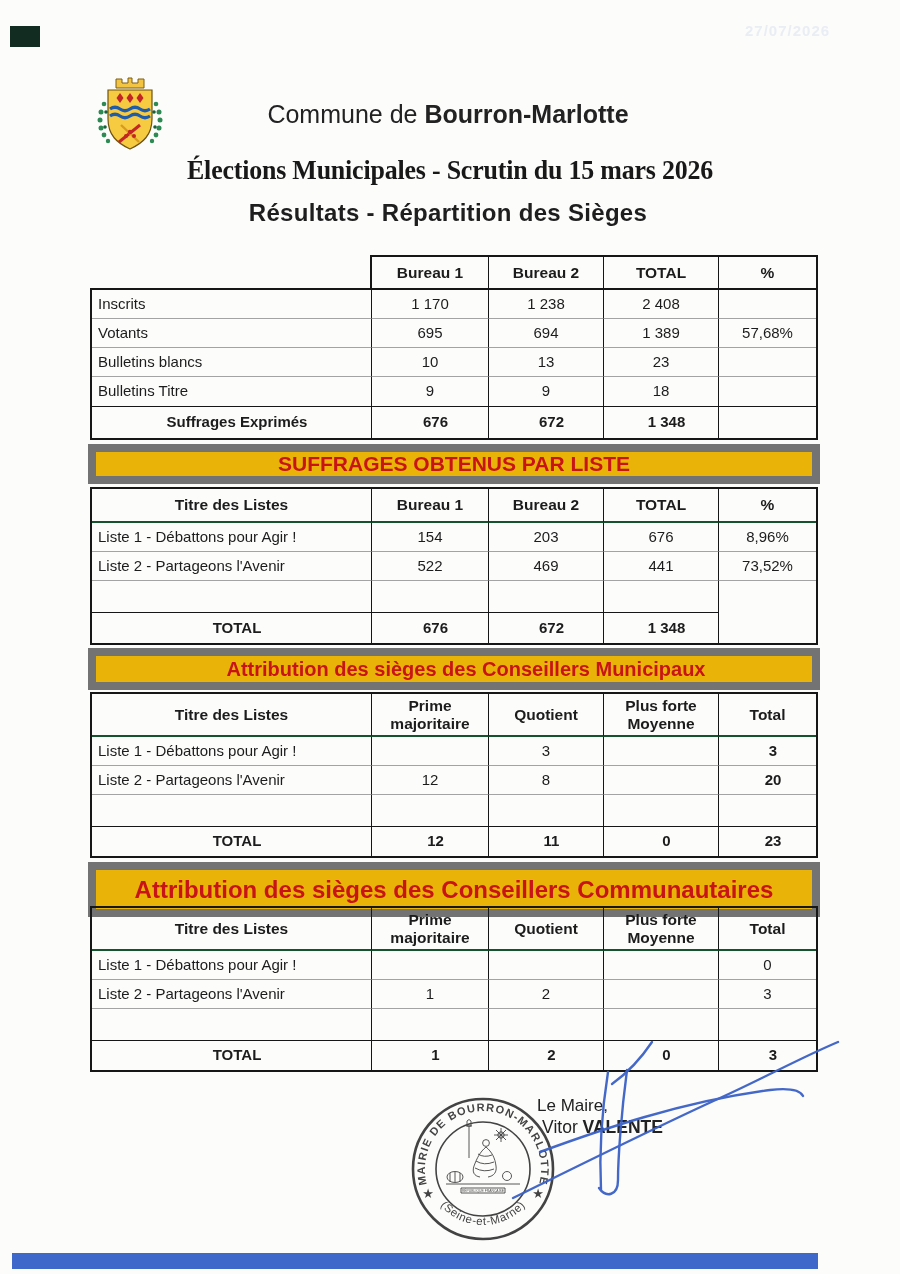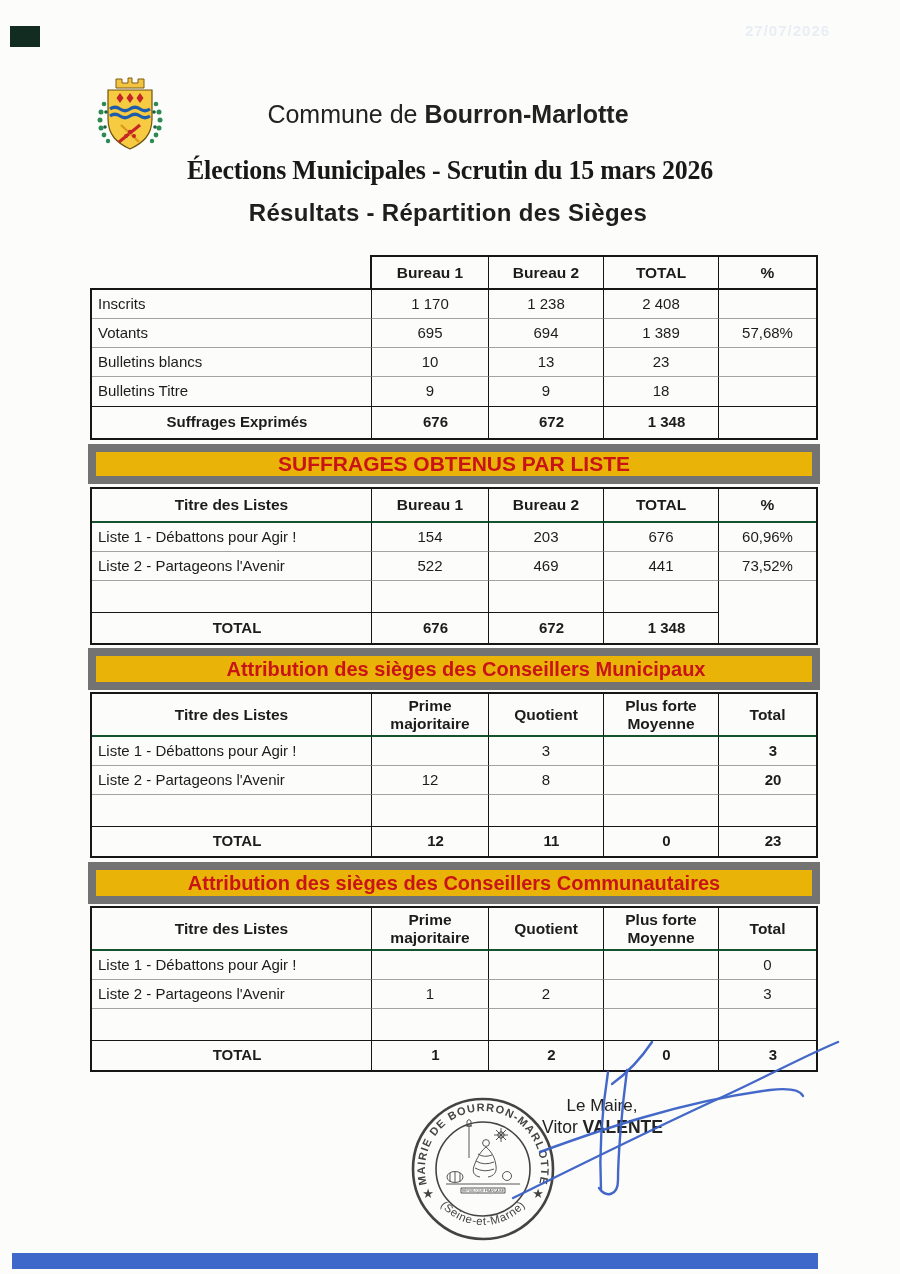--- a/index.html
+++ b/index.html
@@ -44,23 +44,23 @@
       grid-template-rows:43px 29px 29px 31px 1fr;}
   .t4{left:90px;top:906px;width:728px;height:166px;
       grid-template-columns:280px 117px 115px 115px 1fr;
       grid-template-rows:43px 29px 29px 31px 1fr;}
   
   .band{position:absolute;left:88px;width:732px;border:8px solid #737373;box-sizing:border-box;
         background:#eab308;display:flex;align-items:center;justify-content:center;
         font-weight:bold;color:#c81417;}
   .band1{top:444px;height:40px;font-size:21px;}
   .band2{top:648px;height:42px;font-size:20px;padding-left:24px;}
-  .band3{top:862px;height:42px;font-size:20px;text-align:right;}
-  
-  .lemaire{position:absolute;left:537px;top:1096px;width:130px;text-align:center;font-size:17px;color:#222;}
+  .band3{top:862px;height:55px;font-size:24px;text-align:right;}
+  
+  .lemaire{position:absolute;left:537px;top:1096px;width:130px;font-size:17px;color:#222;}
   .vitor{position:absolute;left:505px;top:1117px;width:195px;text-align:center;font-size:17.5px;color:#222;}
   .vitor .bold{font-weight:bold;}
   .crest{position:absolute;left:95px;top:72px;width:70px;height:90px;}
   .stamp{position:absolute;left:408px;top:1094px;width:150px;height:150px;opacity:.88;}
   .sig{position:absolute;left:390px;top:1030px;width:460px;height:180px;}
 </style>
 </head>
 <body>
 
 <div class="page">
@@ -155,21 +155,21 @@
     <div class="c hd">Titre des Listes</div>
     <div class="c hd">Bureau 1</div>
     <div class="c hd">Bureau 2</div>
     <div class="c hd">TOTAL</div>
     <div class="c hd last">%</div>
 
     <div class="c lab">Liste 1 - Débattons pour Agir !</div>
     <div class="c">154</div>
     <div class="c">203</div>
     <div class="c">676</div>
-    <div class="c last">60,96%</div>
+    <div class="c last">8,96%</div>
 
     <div class="c lab">Liste 2 - Partageons l'Avenir</div>
     <div class="c">522</div>
     <div class="c">469</div>
     <div class="c">441</div>
     <div class="c last">73,52%</div>
 
     <div class="c nb"></div>
     <div class="c nb"></div>
     <div class="c nb"></div>

